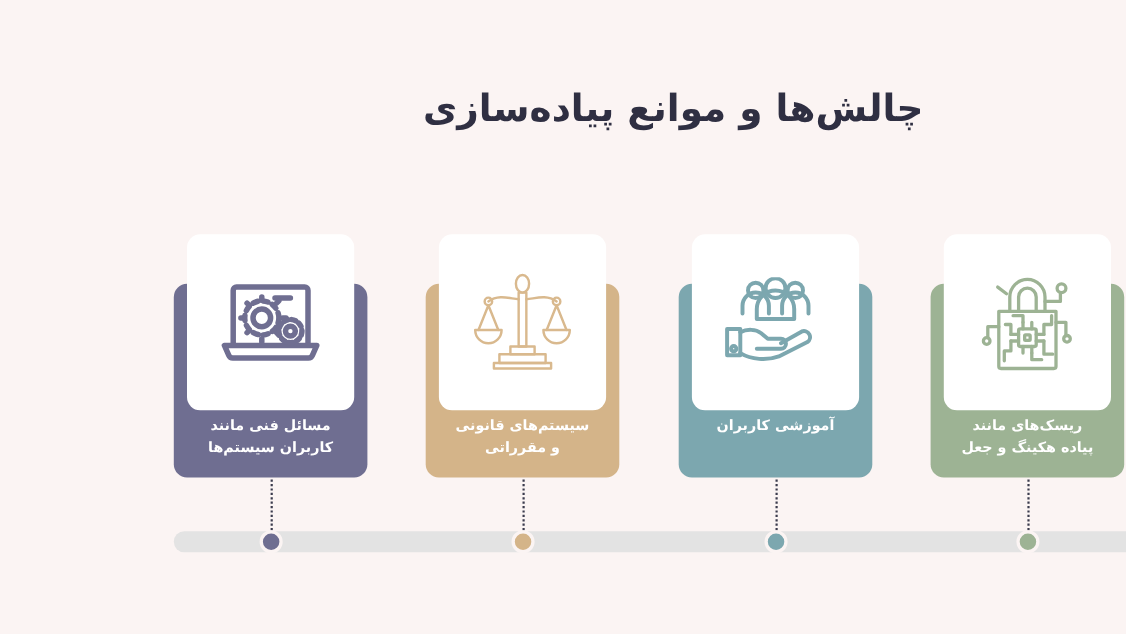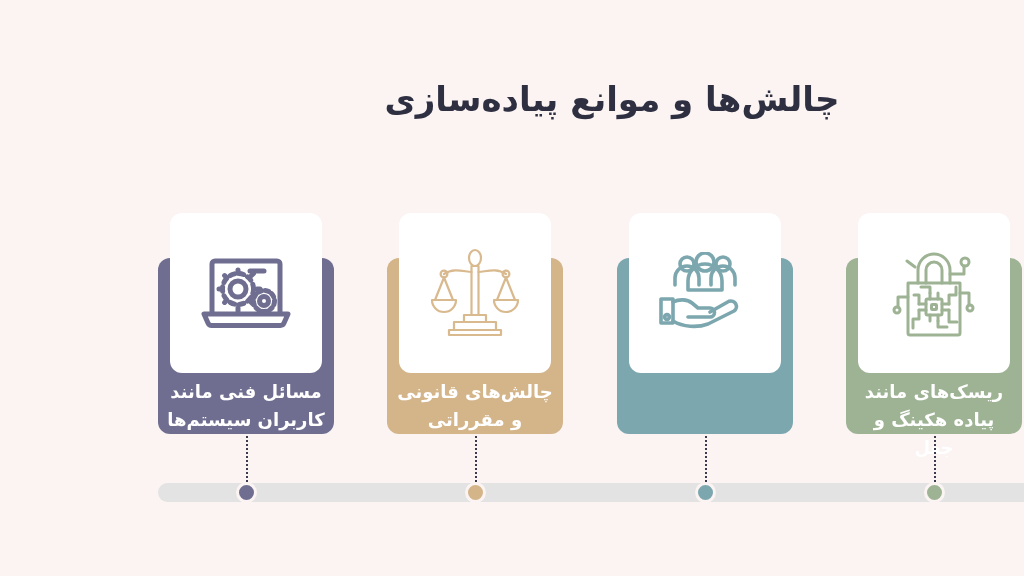--- a/index.html
+++ b/index.html
@@ -79,21 +79,21 @@
 
   .icon-panel svg { display: block; }
 
   
   .card-caption {
     position: absolute;
     width: 176px;
     top: 378px;
     text-align: center;
     color: #ffffff;
-    font-size: 18px;
+    font-size: 13px;
     font-weight: 700;
     line-height: 1.55;
     direction: rtl;
     padding: 0 6px;
   }
   .cap-1 { left: 58px; }
   .cap-2 { left: 287px; }
   .cap-3 { left: 517px; }
   .cap-4 { left: 746px; }
 
@@ -255,25 +255,26 @@
         </svg>
       </span>
     </div>
 
     <div class="card-caption cap-1">
       <div>مسائل فنی مانند</div>
       <div>کاربران سیستم‌ها</div>
     </div>
 
     <div class="card-caption cap-2">
-      <div>چالش‌های قانونی</div>
+      <div>سیستم‌های قانونی</div>
       <div>و مقرراتی</div>
     </div>
 
     <div class="card-caption cap-3">
+      <div>آموزشی کاربران</div>
     </div>
 
     <div class="card-caption cap-4">
       <div>ریسک‌های مانند</div>
       <div>پیاده هکینگ و جعل</div>
     </div>
 
     <div class="connector con-1"></div>
     <div class="connector con-2"></div>
     <div class="connector con-3"></div>

